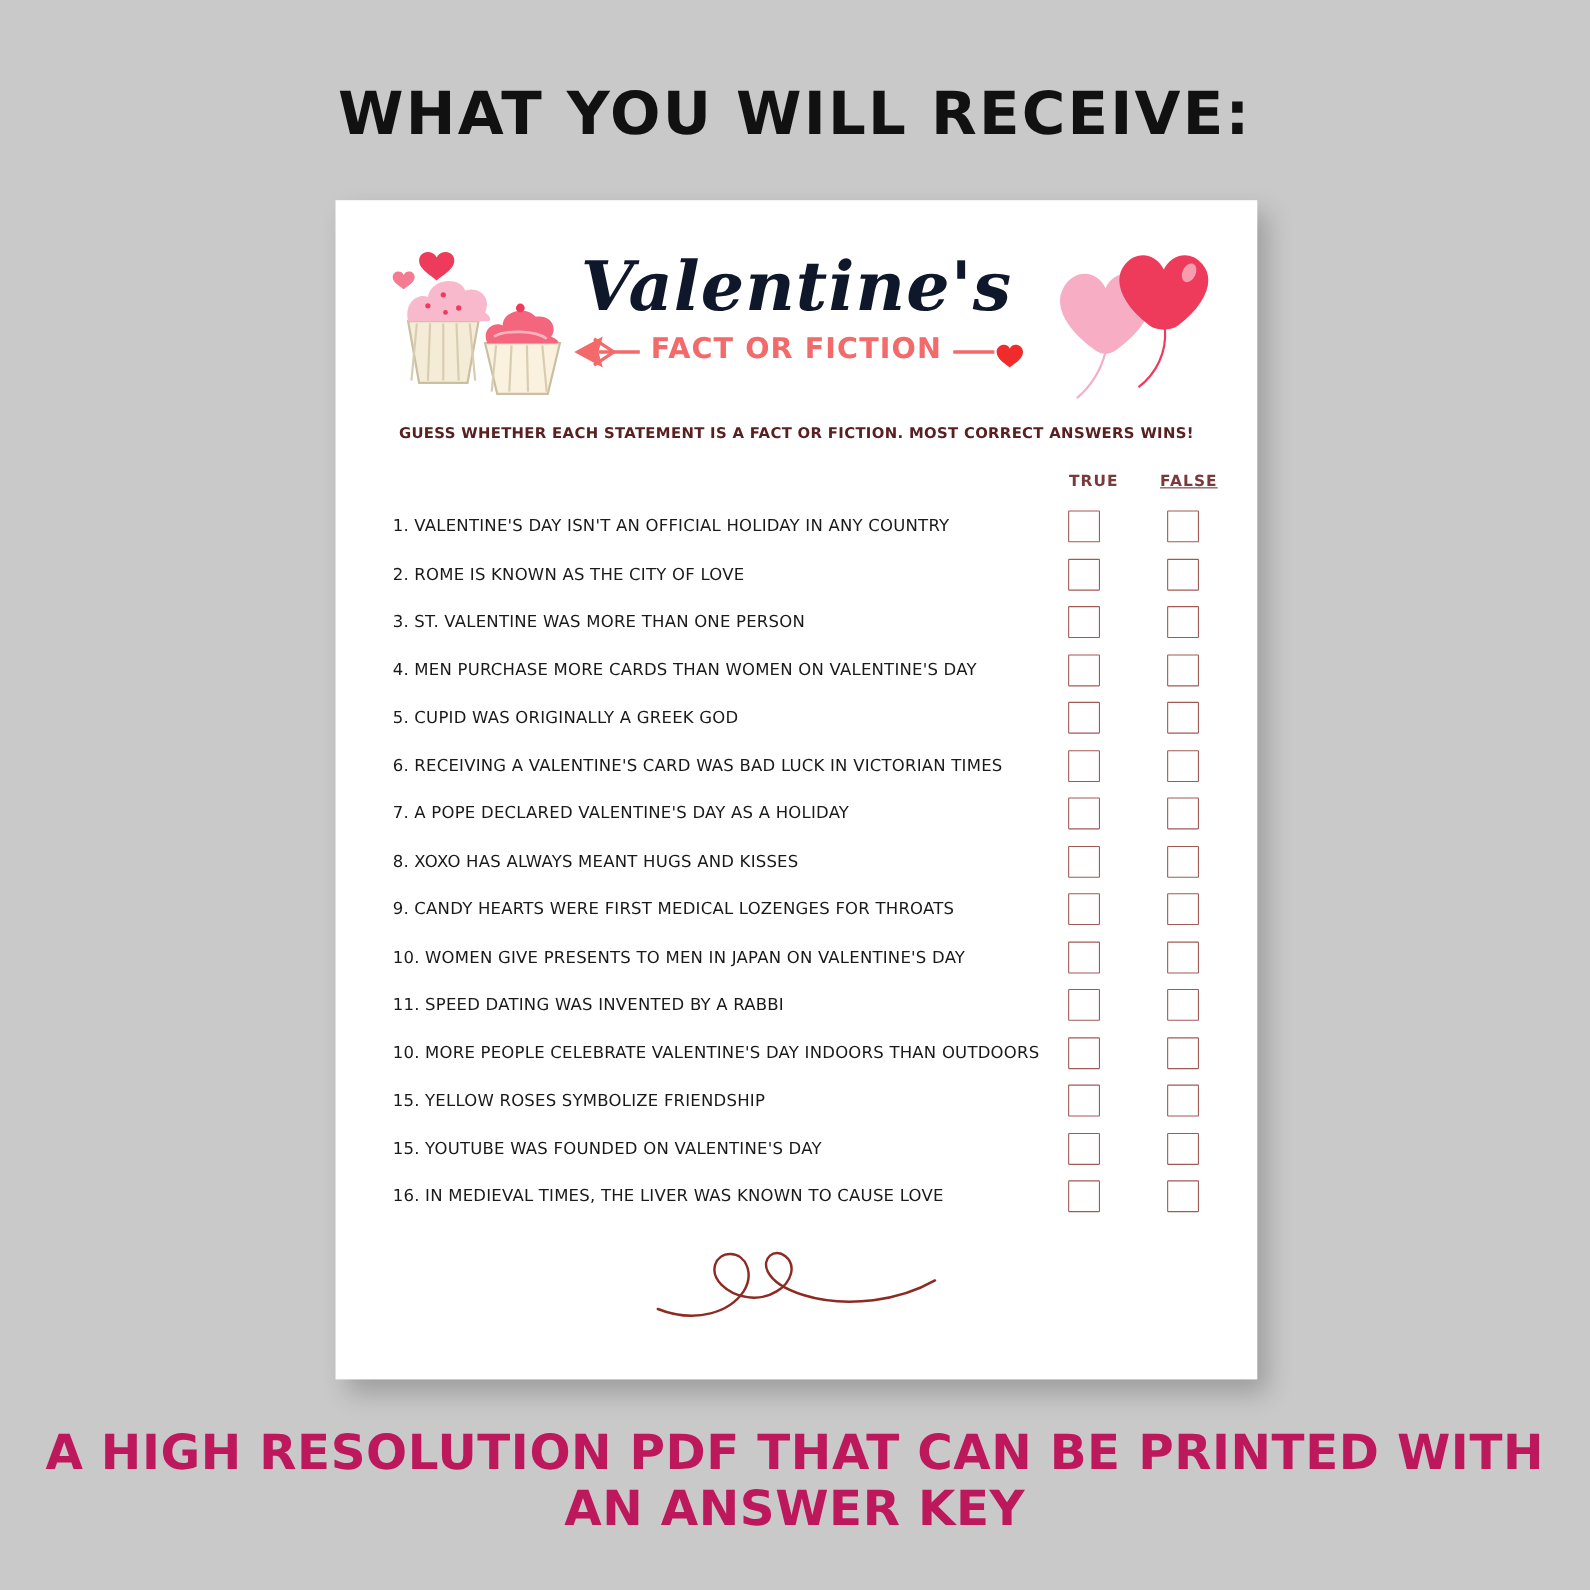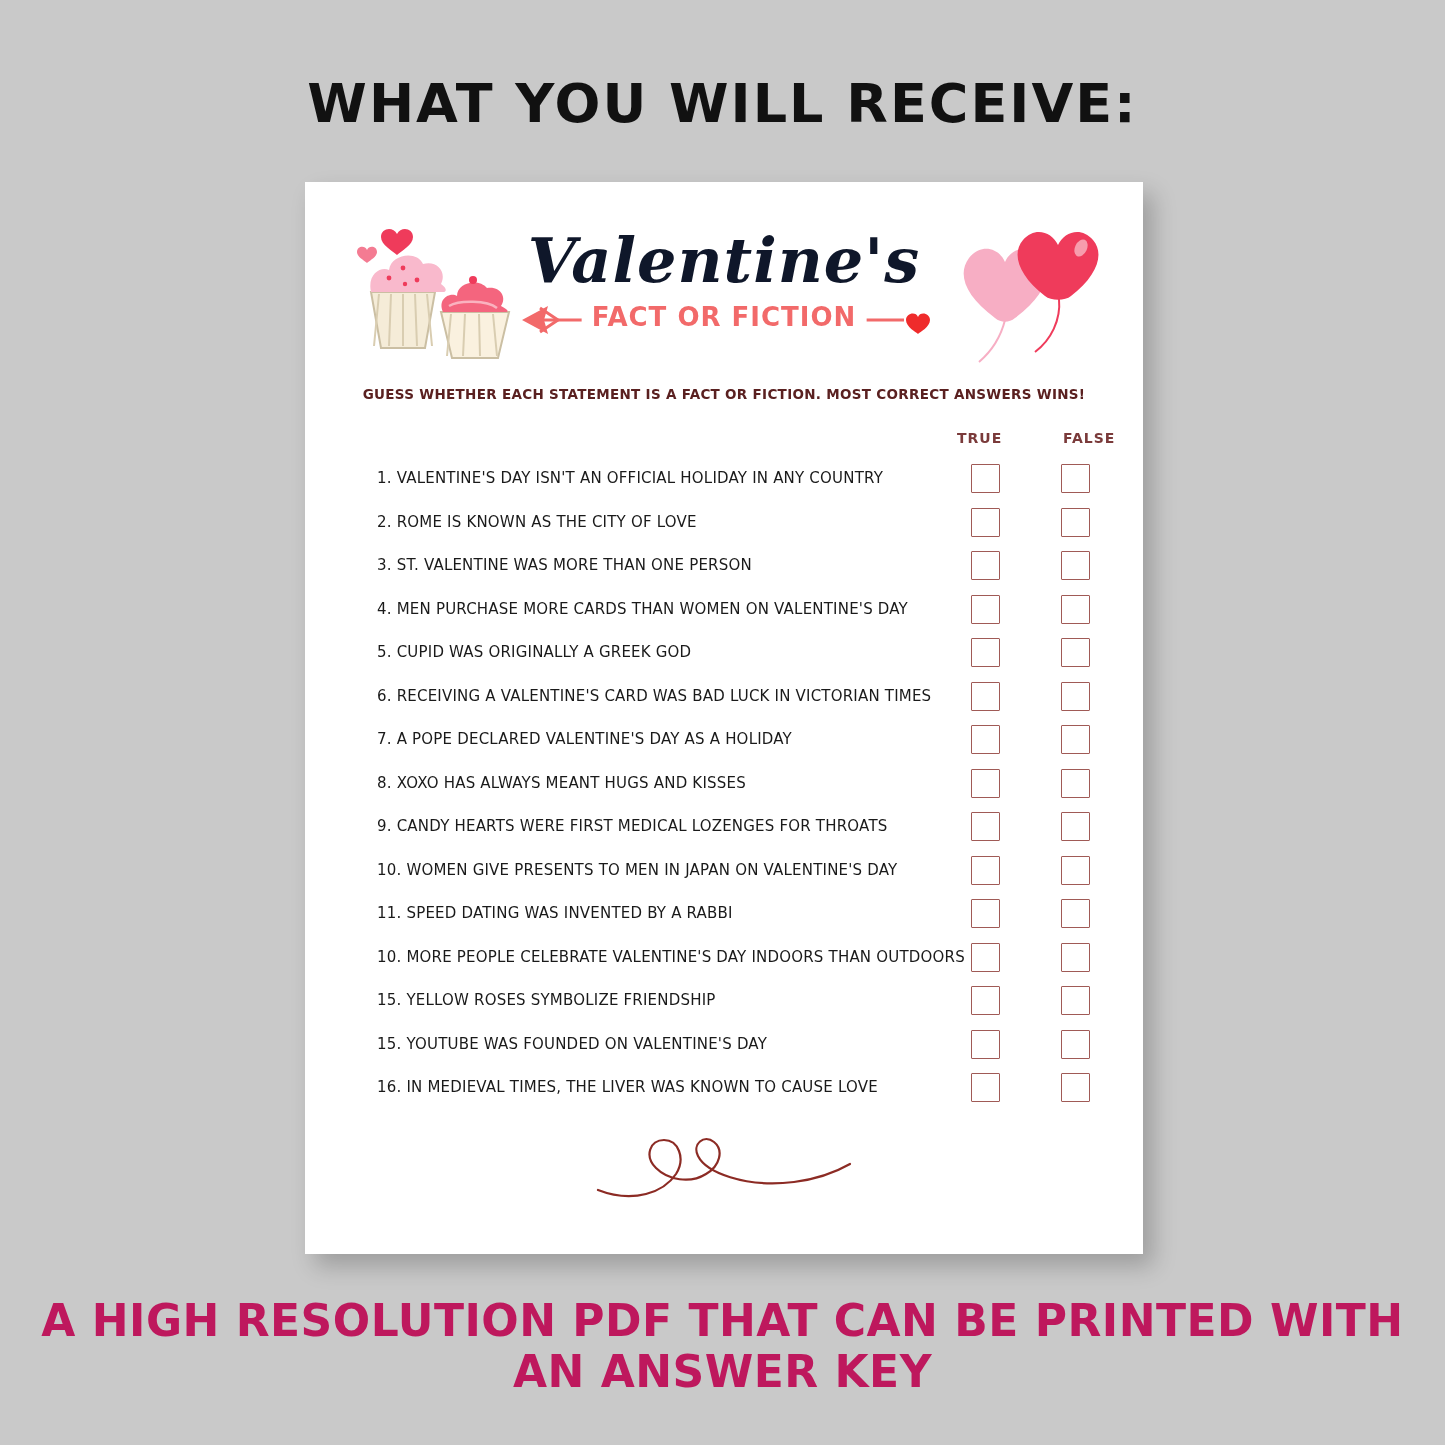--- a/index.html
+++ b/index.html
@@ -124,37 +124,36 @@
     position: relative;
     margin-top: 28px;
     height: 22px;
   }
   .col-true, .col-false {
     position: absolute;
     font-size: 14px;
     font-weight: bold;
     letter-spacing: 1px;
     color: #7a3a3a;
-    text-align: left;
+    text-align: right;
     width: 60px;
   }
   .col-true { right: 126px; }
-  .col-false { right: 20px; }
+  .col-false { right: 36px; text-decoration: underline; }
 
   .q-list {
     margin: 12px 0 0 0;
     padding: 0;
     list-style: none;
   }
   .q-row {
     position: relative;
     height: 43.5px;
     padding-left: 52px;
     padding-right: 44px;
-    margin-left: 20px;
   }
   .q-text {
     font-family: "DejaVu Sans", sans-serif;
     font-size: 15px;
     letter-spacing: 0.2px;
     color: #1a1a1a;
     line-height: 1;
     position: absolute;
     left: 52px;
     top: 7px;

